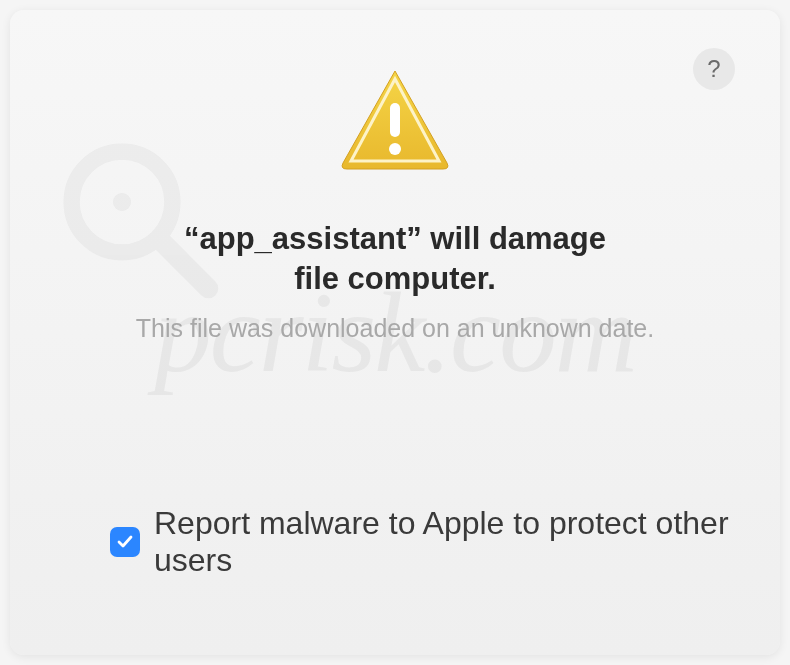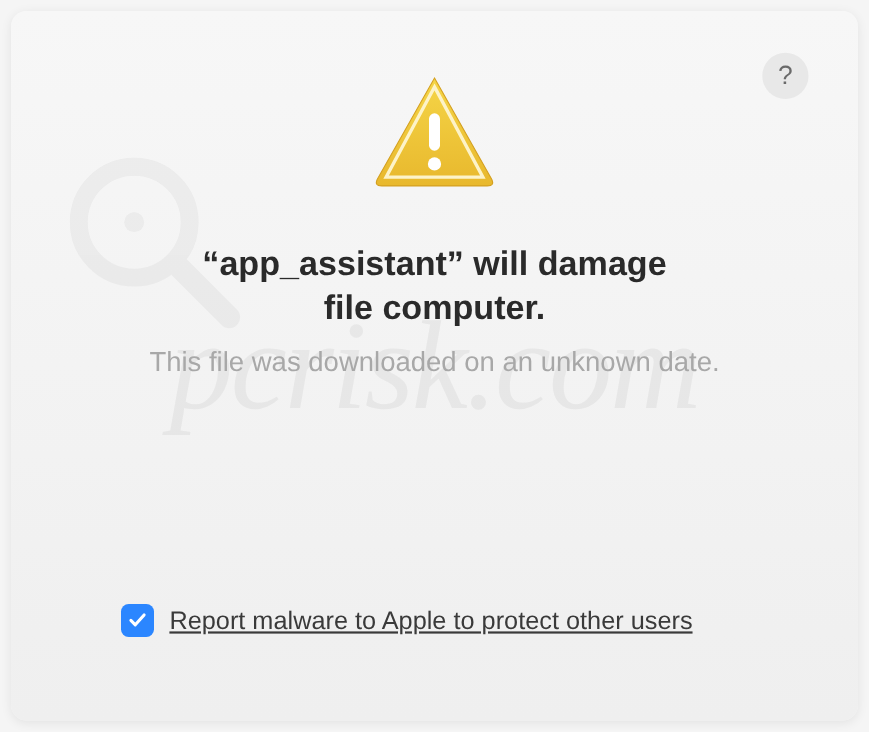--- a/index.html
+++ b/index.html
@@ -149,23 +149,22 @@
       border-radius: 7px;
       background: #2b86ff;
       display: flex;
       align-items: center;
       justify-content: center;
       cursor: pointer;
       flex-shrink: 0;
     }
     
     .checkbox-label {
-      font-size: 23px;
+      font-size: 32px;
       color: #3a3a3a;
-      text-decoration: underline;
     }
   </style>
 </head>
 <body>
 
 <div class="dialog">
 
   <svg class="watermark-icon" viewBox="0 0 100 100">
     <circle cx="40" cy="40" r="28" fill="none" stroke="#999" stroke-width="9"></circle>
     <circle cx="40" cy="40" r="5" fill="#999"></circle>

